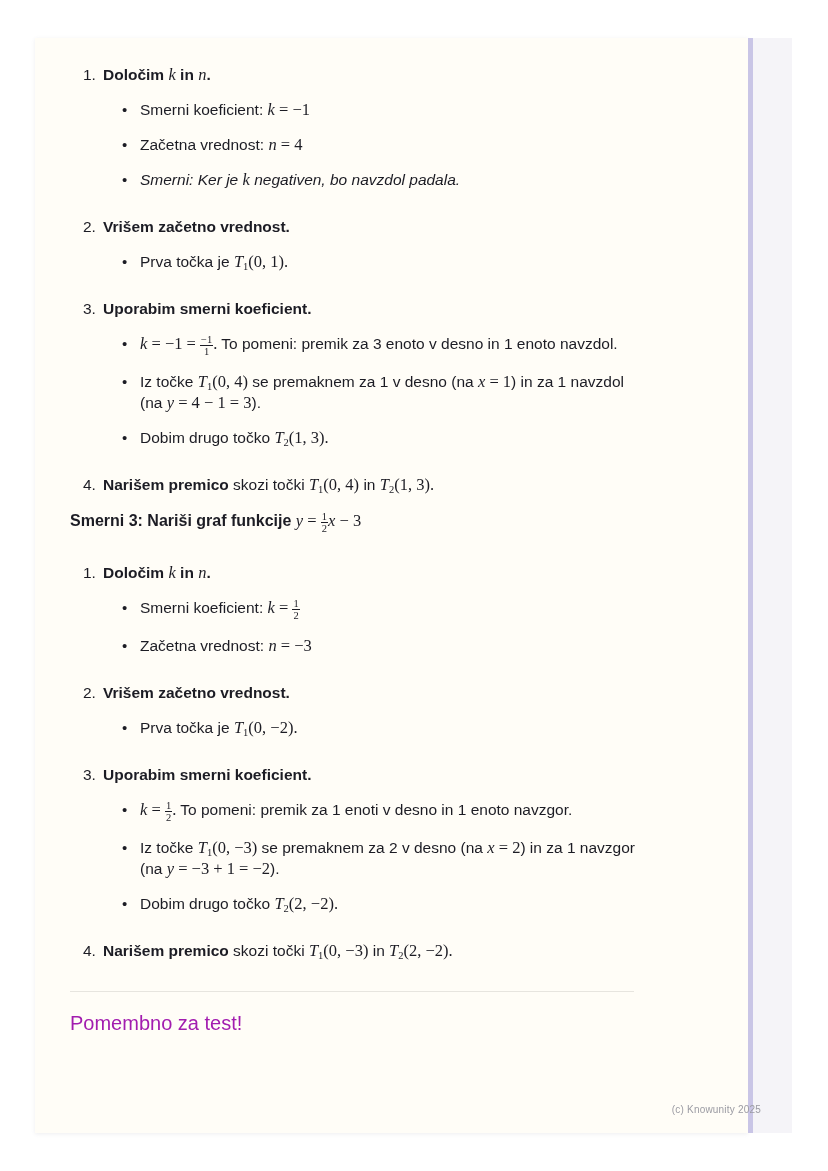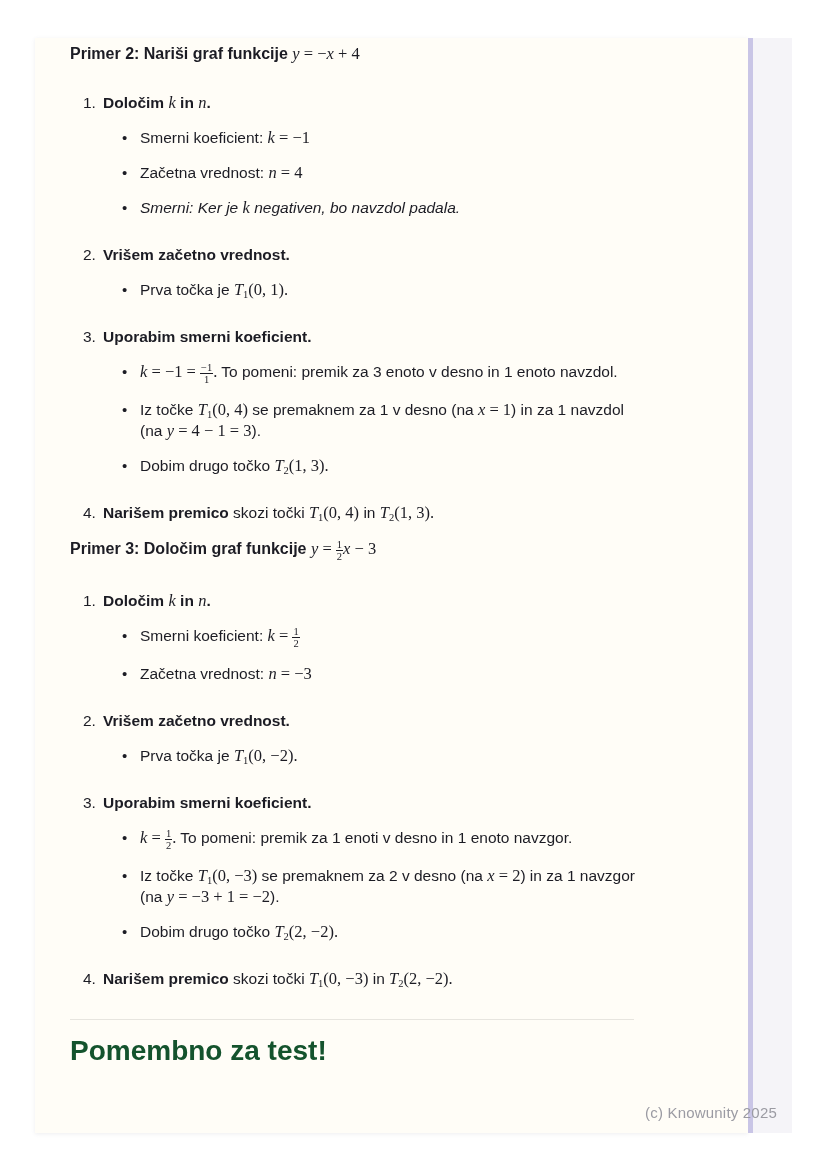--- a/index.html
+++ b/index.html
@@ -29,57 +29,56 @@
   .oli{position:relative;padding-left:33px;margin-top:21px;}
   .oli .num{position:absolute;left:13px;}
   .heading + .oli{margin-top:28px;}
   .bul + .oli{margin-top:26px;}
   .oli + .heading{margin-top:15px;}
   .bul{position:relative;padding-left:70px;margin-top:14px;}
   .bul .dot{position:absolute;left:52px;font-size:15px;}
   .divider{height:1px;background:#e7e5df;width:564px;margin-top:30px;}
   .oli + .divider{margin-top:30px;}
   .subheading{
-    font-size:28px;font-weight:700;line-height:30px;margin-top:16px;
-    color:#14532d;
+    font-size:20px;font-weight:400;line-height:30px;margin-top:16px;
+    color:#a21caf;
   }
   .seg-b{font-weight:700;}
   .seg-em{font-style:italic;}
   .seg-v{font-family:"Liberation Serif",serif;font-style:italic;font-size:16.5px;}
   .seg-mn{font-family:"Liberation Serif",serif;font-size:16.5px;}
   .msub{font-family:"Liberation Serif",serif;font-size:10.5px;vertical-align:-3px;line-height:0;}
   .frac{
     display:inline-block;vertical-align:-6px;text-align:center;
     font-family:"Liberation Serif",serif;font-size:10.5px;line-height:1.05;
   }
   .frac .fnum{display:block;padding:0 1px;}
   .frac .fden{display:block;border-top:1px solid currentColor;padding:0 1px;}
   .footer-watermark{
-    position:absolute;top:1104px;right:51px;z-index:3;
-    font-size:15px;color:#9b9ba3;letter-spacing:0.2px;
+    position:absolute;top:1104px;right:67px;z-index:3;
+    font-size:10px;color:#9b9ba3;letter-spacing:0.2px;
   }
 </style>
 </head>
 <body>
 
 <div class="page-card">
   <div class="content" id="doc-content">
-      <div class="heading"><span class="seg-b">Primer 2: Nariši graf funkcije </span><span class="seg-v">y</span><span class="seg-mn"> = −</span><span class="seg-v">x</span><span class="seg-mn"> + 4</span></div>
       <div class="oli"><span class="num">1.</span><span class="seg-b">Določim </span><span class="seg-v">k</span><span class="seg-b"> in </span><span class="seg-v">n</span><span class="seg-b">.</span></div>
       <div class="bul"><span class="dot">•</span><span class="seg-t">Smerni koeficient: </span><span class="seg-v">k</span><span class="seg-mn"> = −1</span></div>
       <div class="bul"><span class="dot">•</span><span class="seg-t">Začetna vrednost: </span><span class="seg-v">n</span><span class="seg-mn"> = 4</span></div>
       <div class="bul"><span class="dot">•</span><span class="seg-em">Smerni: Ker je </span><span class="seg-v">k</span><span class="seg-em"> negativen, bo navzdol padala.</span></div>
       <div class="oli"><span class="num">2.</span><span class="seg-b">Vrišem začetno vrednost.</span></div>
       <div class="bul"><span class="dot">•</span><span class="seg-t">Prva točka je </span><span class="seg-v">T</span><sub class="msub">1</sub><span class="seg-mn">(0, 1).</span></div>
       <div class="oli"><span class="num">3.</span><span class="seg-b">Uporabim smerni koeficient.</span></div>
       <div class="bul"><span class="dot">•</span><span class="seg-v">k</span><span class="seg-mn"> = −1 = </span><span class="frac"><span class="fnum">−1</span><span class="fden">1</span></span><span class="seg-mn">.</span><span class="seg-t"> To pomeni: premik za 3 enoto v desno in 1 enoto navzdol.</span></div>
       <div class="bul"><span class="dot">•</span><span class="seg-t">Iz točke </span><span class="seg-v">T</span><sub class="msub">1</sub><span class="seg-mn">(0, 4)</span><span class="seg-t"> se premaknem za 1 v desno (na </span><span class="seg-v">x</span><span class="seg-mn"> = 1</span><span class="seg-t">) in za 1 navzdol</span><br><span class="seg-t">(na </span><span class="seg-v">y</span><span class="seg-mn"> = 4 − 1 = 3</span><span class="seg-t">).</span></div>
       <div class="bul"><span class="dot">•</span><span class="seg-t">Dobim drugo točko </span><span class="seg-v">T</span><sub class="msub">2</sub><span class="seg-mn">(1, 3).</span></div>
       <div class="oli"><span class="num">4.</span><span class="seg-b">Narišem premico</span><span class="seg-t"> skozi točki </span><span class="seg-v">T</span><sub class="msub">1</sub><span class="seg-mn">(0, 4)</span><span class="seg-t"> in </span><span class="seg-v">T</span><sub class="msub">2</sub><span class="seg-mn">(1, 3).</span></div>
-      <div class="heading"><span class="seg-b">Primer 3: Določim graf funkcije </span><span class="seg-v">y</span><span class="seg-mn"> = </span><span class="frac"><span class="fnum">1</span><span class="fden">2</span></span><span class="seg-v">x</span><span class="seg-mn"> − 3</span></div>
+      <div class="heading"><span class="seg-b">Smerni 3: Nariši graf funkcije </span><span class="seg-v">y</span><span class="seg-mn"> = </span><span class="frac"><span class="fnum">1</span><span class="fden">2</span></span><span class="seg-v">x</span><span class="seg-mn"> − 3</span></div>
       <div class="oli"><span class="num">1.</span><span class="seg-b">Določim </span><span class="seg-v">k</span><span class="seg-b"> in </span><span class="seg-v">n</span><span class="seg-b">.</span></div>
       <div class="bul"><span class="dot">•</span><span class="seg-t">Smerni koeficient: </span><span class="seg-v">k</span><span class="seg-mn"> = </span><span class="frac"><span class="fnum">1</span><span class="fden">2</span></span></div>
       <div class="bul"><span class="dot">•</span><span class="seg-t">Začetna vrednost: </span><span class="seg-v">n</span><span class="seg-mn"> = −3</span></div>
       <div class="oli"><span class="num">2.</span><span class="seg-b">Vrišem začetno vrednost.</span></div>
       <div class="bul"><span class="dot">•</span><span class="seg-t">Prva točka je </span><span class="seg-v">T</span><sub class="msub">1</sub><span class="seg-mn">(0, −2).</span></div>
       <div class="oli"><span class="num">3.</span><span class="seg-b">Uporabim smerni koeficient.</span></div>
       <div class="bul"><span class="dot">•</span><span class="seg-v">k</span><span class="seg-mn"> = </span><span class="frac"><span class="fnum">1</span><span class="fden">2</span></span><span class="seg-mn">.</span><span class="seg-t"> To pomeni: premik za 1 enoti v desno in 1 enoto navzgor.</span></div>
       <div class="bul"><span class="dot">•</span><span class="seg-t">Iz točke </span><span class="seg-v">T</span><sub class="msub">1</sub><span class="seg-mn">(0, −3)</span><span class="seg-t"> se premaknem za 2 v desno (na </span><span class="seg-v">x</span><span class="seg-mn"> = 2</span><span class="seg-t">) in za 1 navzgor</span><br><span class="seg-t">(na </span><span class="seg-v">y</span><span class="seg-mn"> = −3 + 1 = −2</span><span class="seg-t">).</span></div>
       <div class="bul"><span class="dot">•</span><span class="seg-t">Dobim drugo točko </span><span class="seg-v">T</span><sub class="msub">2</sub><span class="seg-mn">(2, −2).</span></div>
       <div class="oli"><span class="num">4.</span><span class="seg-b">Narišem premico</span><span class="seg-t"> skozi točki </span><span class="seg-v">T</span><sub class="msub">1</sub><span class="seg-mn">(0, −3)</span><span class="seg-t"> in </span><span class="seg-v">T</span><sub class="msub">2</sub><span class="seg-mn">(2, −2).</span></div>

